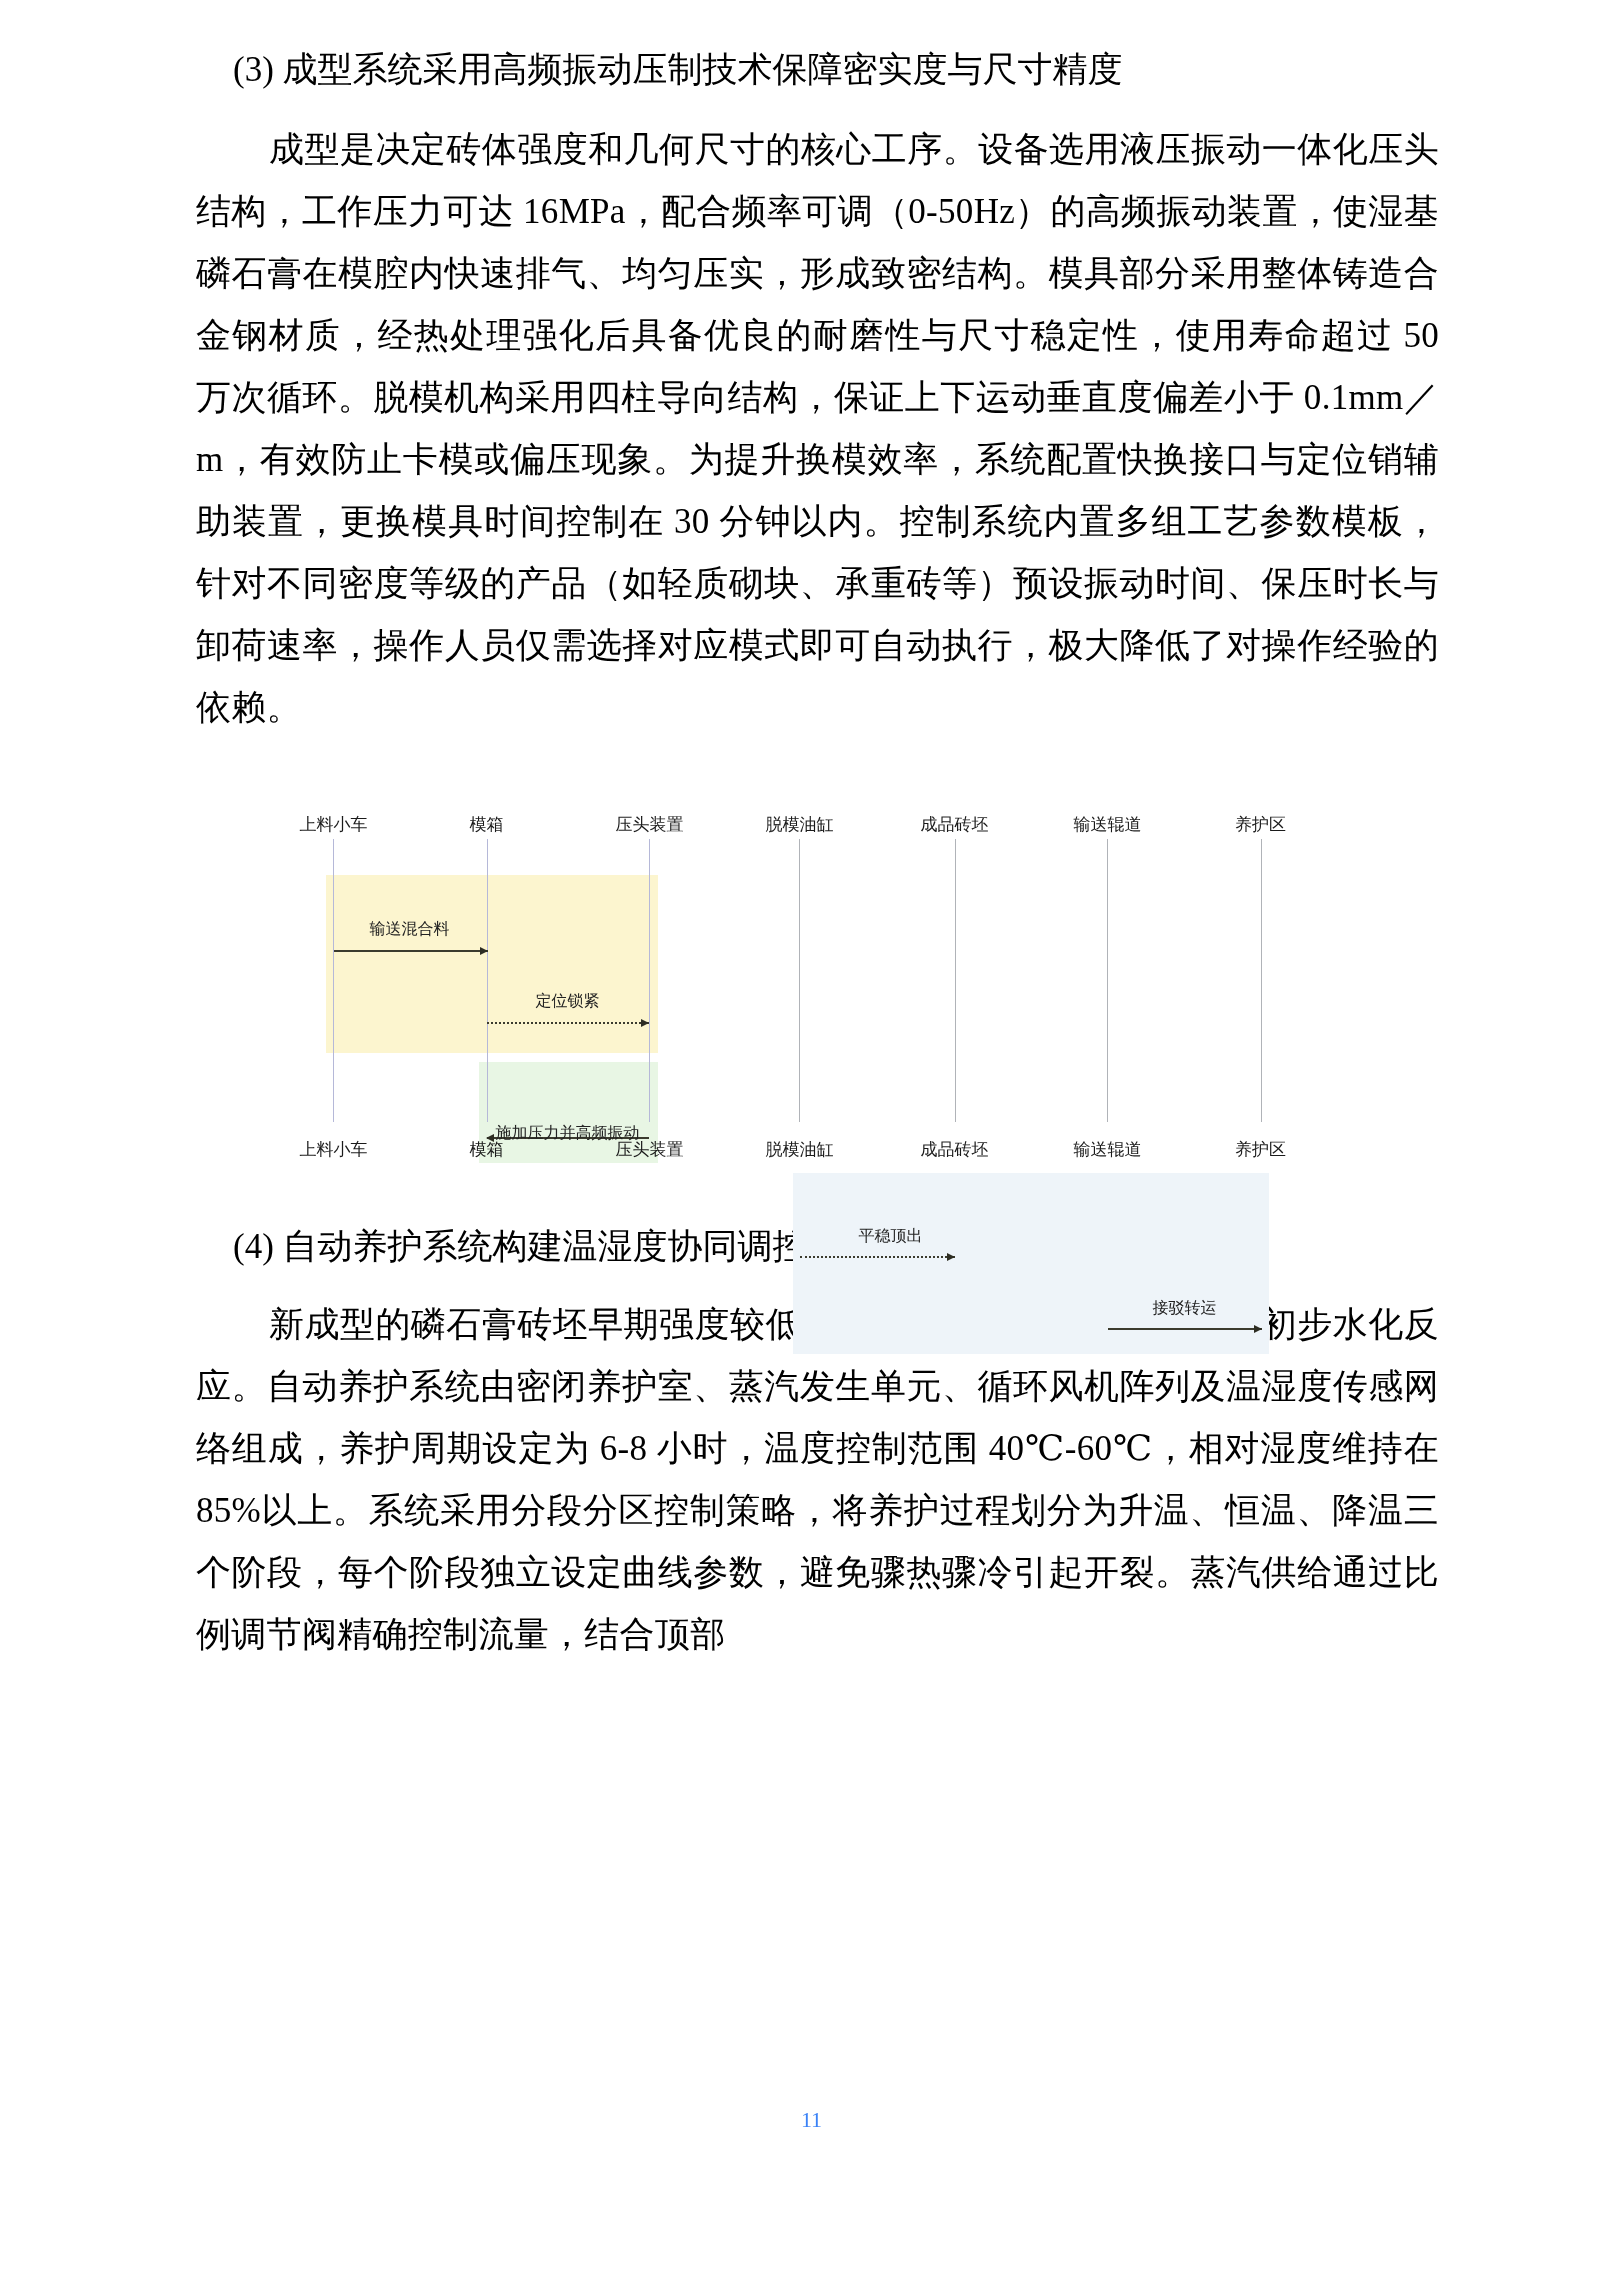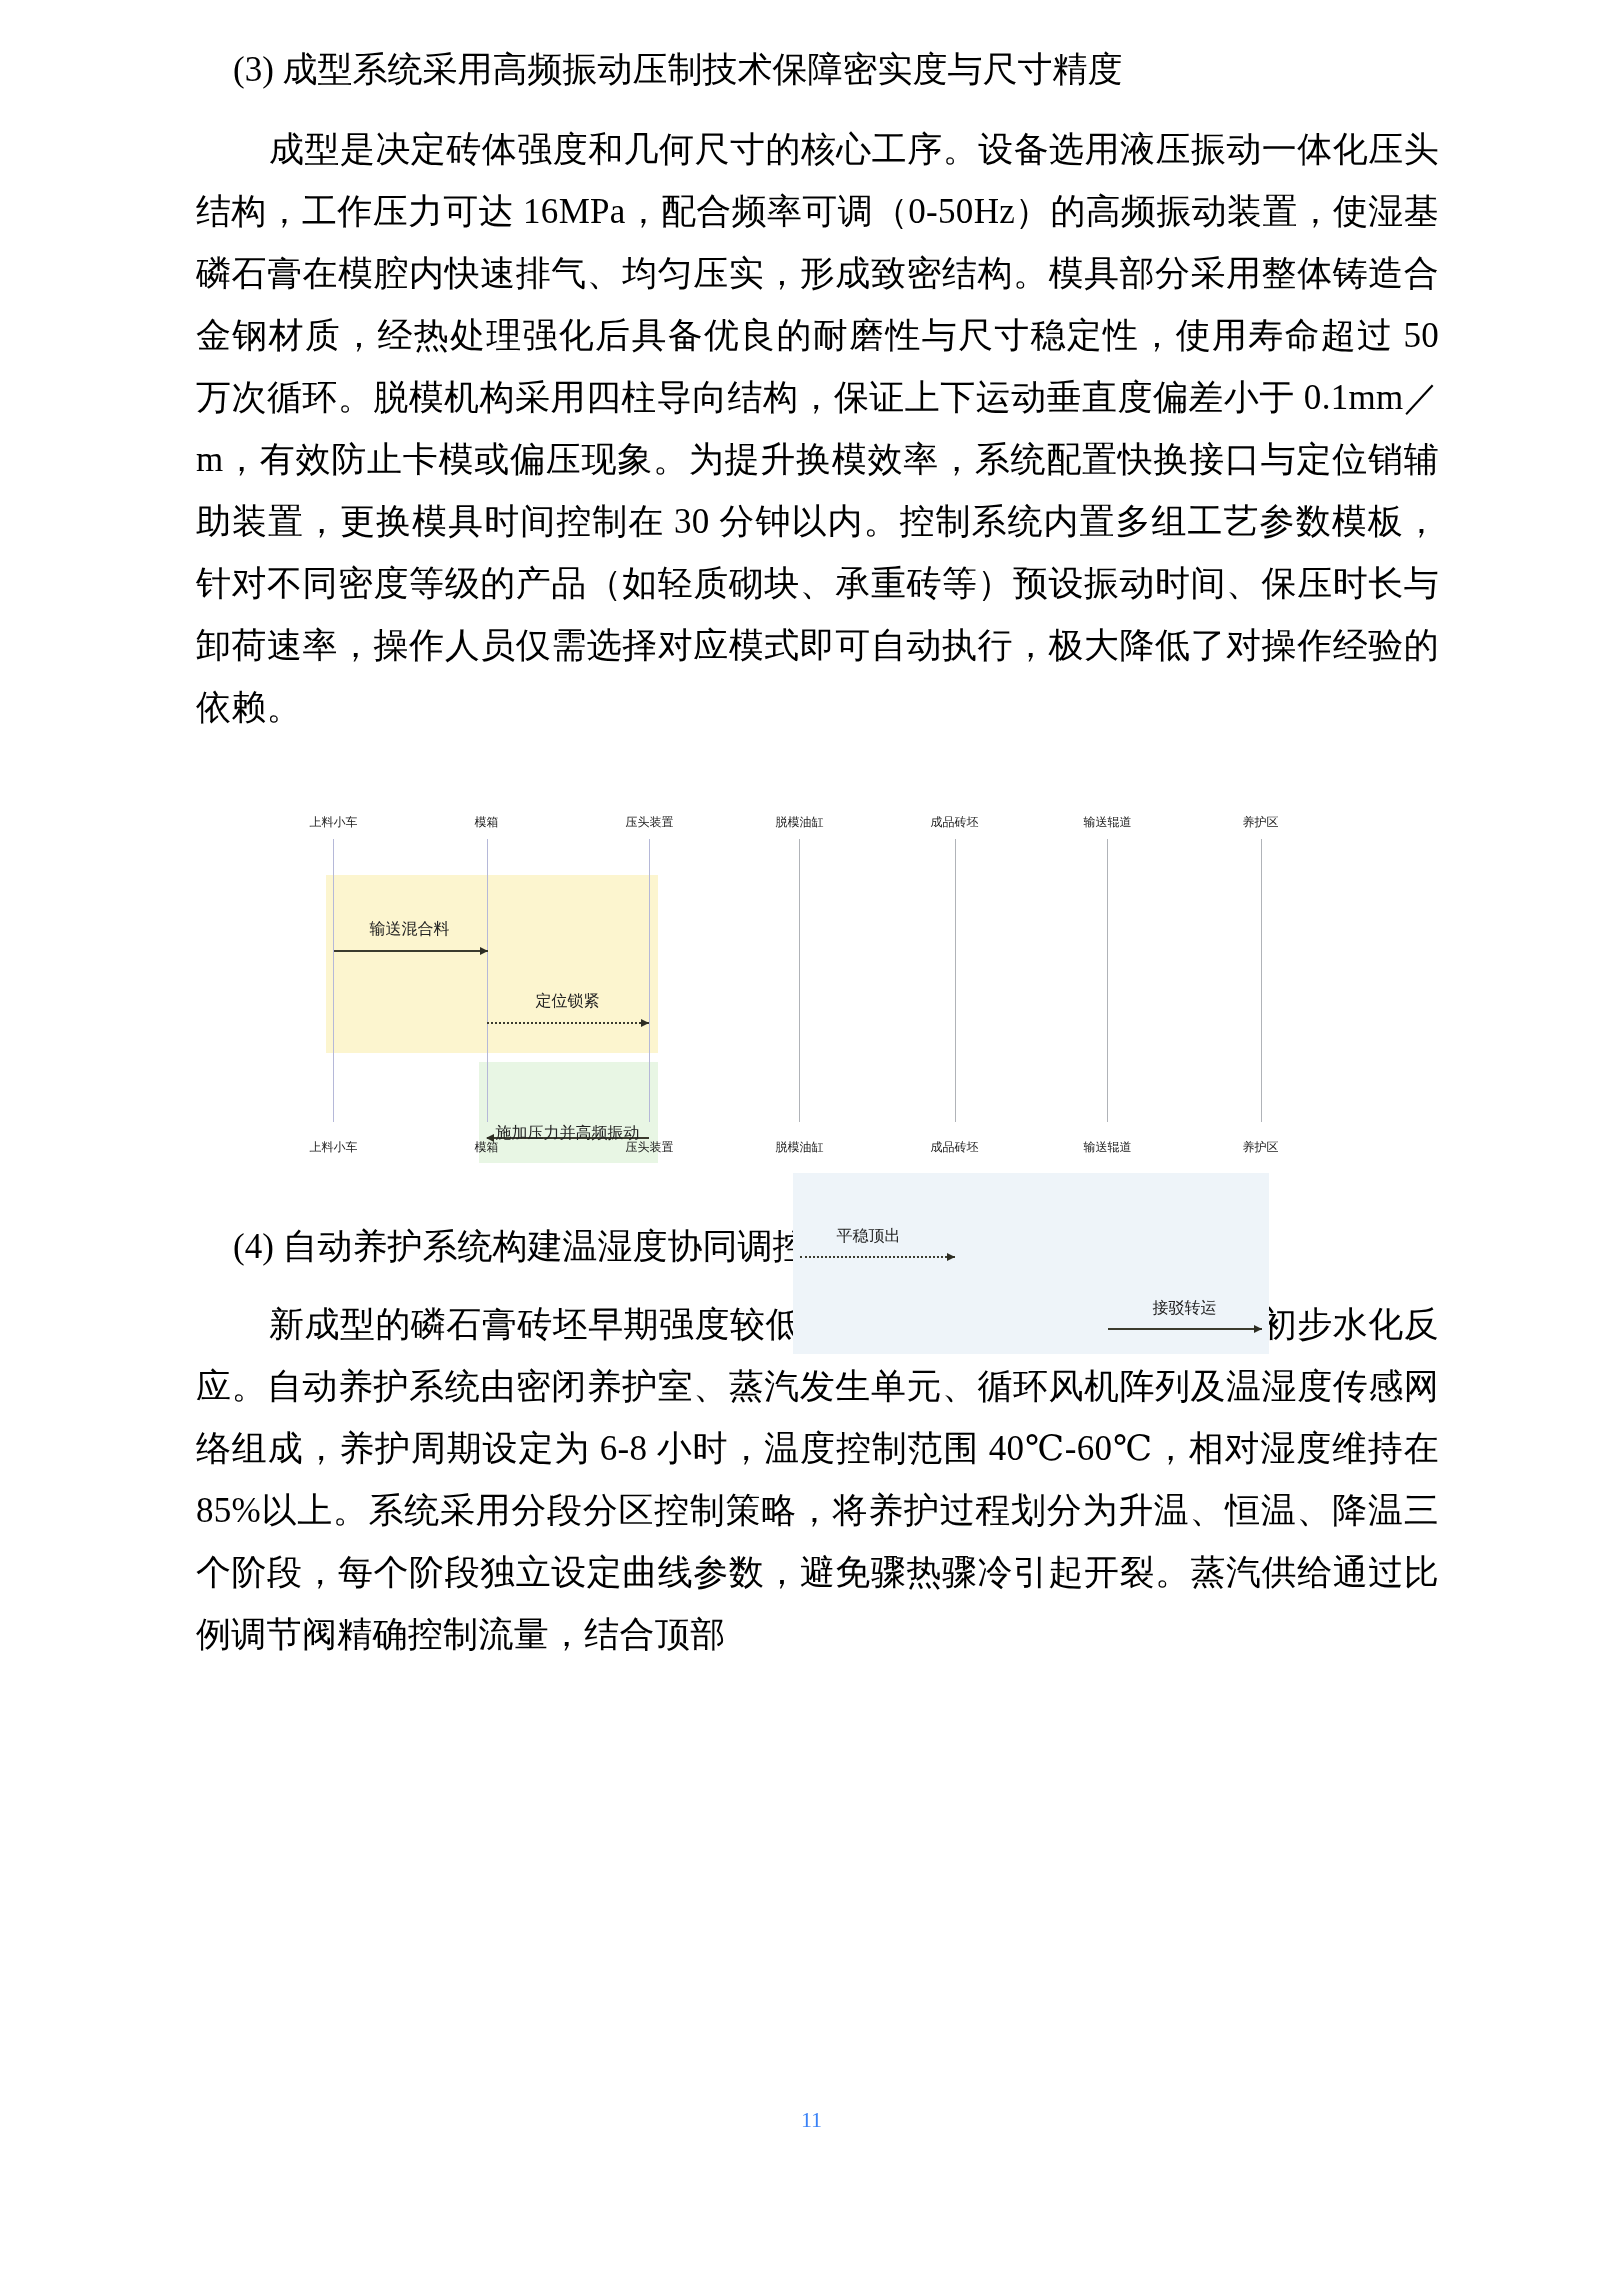--- a/index.html
+++ b/index.html
@@ -67,21 +67,21 @@
     width: 1.3px;
     height: 283px;
     background: #b5b8d8;
   }
   .lifeline.grey {
     background: #b0b3b8;
   }
   .actor-label {
     position: absolute;
     font-family: "Liberation Sans", "DejaVu Sans", sans-serif;
-    font-size: 12px;
+    font-size: 17px;
     color: #1a1a1a;
     transform: translateX(-50%);
     white-space: nowrap;
     line-height: 1;
   }
   .actor-top { top: 5.2px; }
   .actor-bottom { top: 330px; }
 
   .band {
     position: absolute;
@@ -195,21 +195,21 @@
           <div class="msg-label" style="left: 313px; top: 182px;">定位锁紧</div>
           <div class="arrow left" style="left: 232px; width: 162px; top: 326px;">
             <div class="shaft"></div>
             <div class="head"></div>
           </div>
           <div class="msg-label" style="left: 313px; top: 314px;">施加压力并高频振动</div>
           <div class="arrow dotted right" style="left: 545px; width: 155px; top: 445px;">
             <div class="shaft"></div>
             <div class="head"></div>
           </div>
-          <div class="msg-label" style="left: 614px; top: 417px;">平稳顶出</div>
+          <div class="msg-label" style="left: 636px; top: 417px;">平稳顶出</div>
           <div class="arrow right" style="left: 853px; width: 154px; top: 517px;">
             <div class="shaft"></div>
             <div class="head"></div>
           </div>
           <div class="msg-label" style="left: 930px; top: 489px; text-align: right;">接驳转运</div>
         </div>
     </div>
 
     <div style="height:39px"></div>
 

